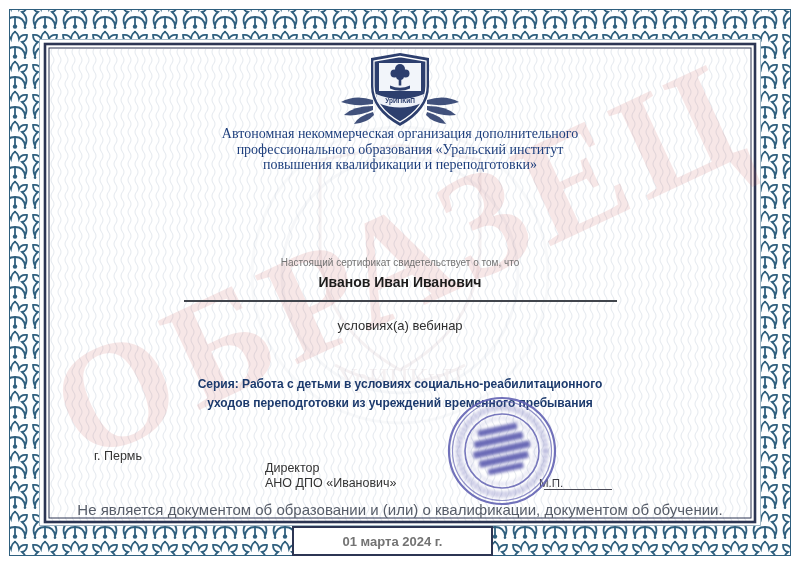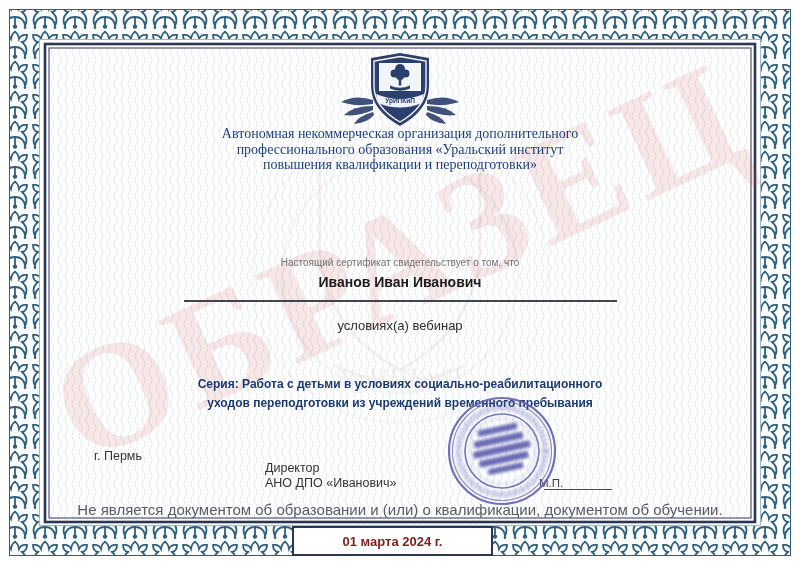--- a/index.html
+++ b/index.html
@@ -29,21 +29,21 @@
   .city{left:62px;top:449px;font-size:12.5px;color:#333333;padding-left:32px;}
   .signer{left:265px;top:461px;font-size:12.5px;line-height:15px;color:#333333;}
   .stamp{position:absolute;left:446px;top:395px;z-index:3;}
   .mp{left:511px;top:477px;font-size:11.5px;color:#3c3c44;padding-left:28px;}
   .sig-line{left:544px;top:489px;width:68px;border-top:1.5px solid #4a4a55;height:0;}
   .disclaimer{left:60px;right:60px;top:501px;text-align:center;font-size:15px;color:#565c68;}
   .date-box{
     left:292px;top:526px;width:201px;height:30px;z-index:3;
     background:#ffffff;border:2px solid #2c3553;box-sizing:border-box;
     display:flex;align-items:center;justify-content:center;
-    font-weight:bold;font-size:13px;color:#7f1d1d;
+    font-weight:bold;font-size:13px;color:#737373;
   }
 </style>
 </head>
 <body>
 
 <div class="page">
 
   <svg class="bg-svg" width="800" height="565" viewBox="0 0 800 565">
     <defs>
       <pattern id="wave" width="7" height="16" patternUnits="userSpaceOnUse">

